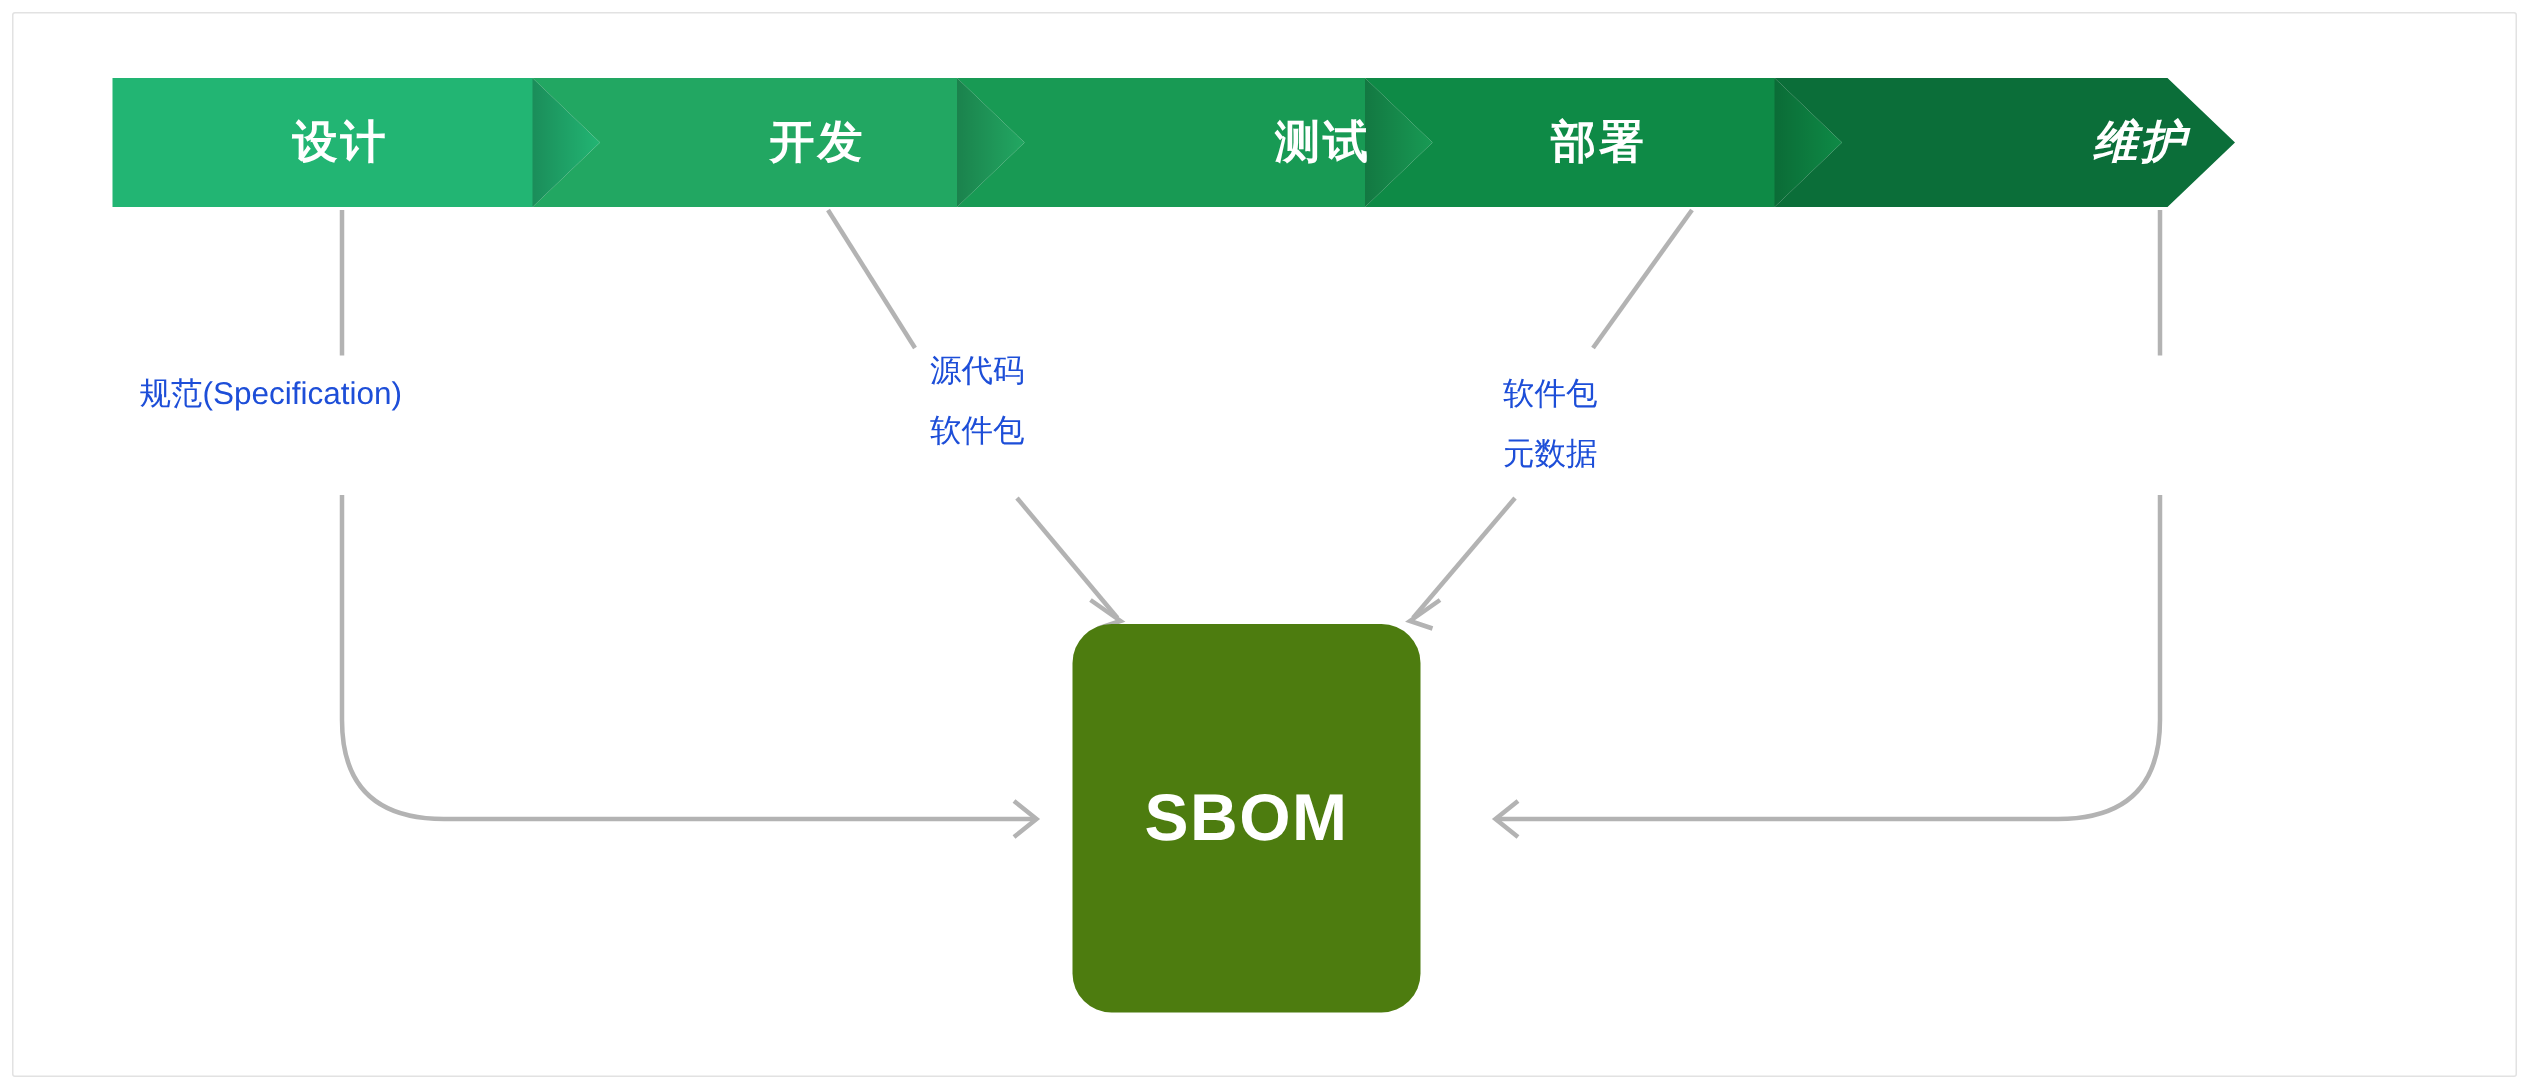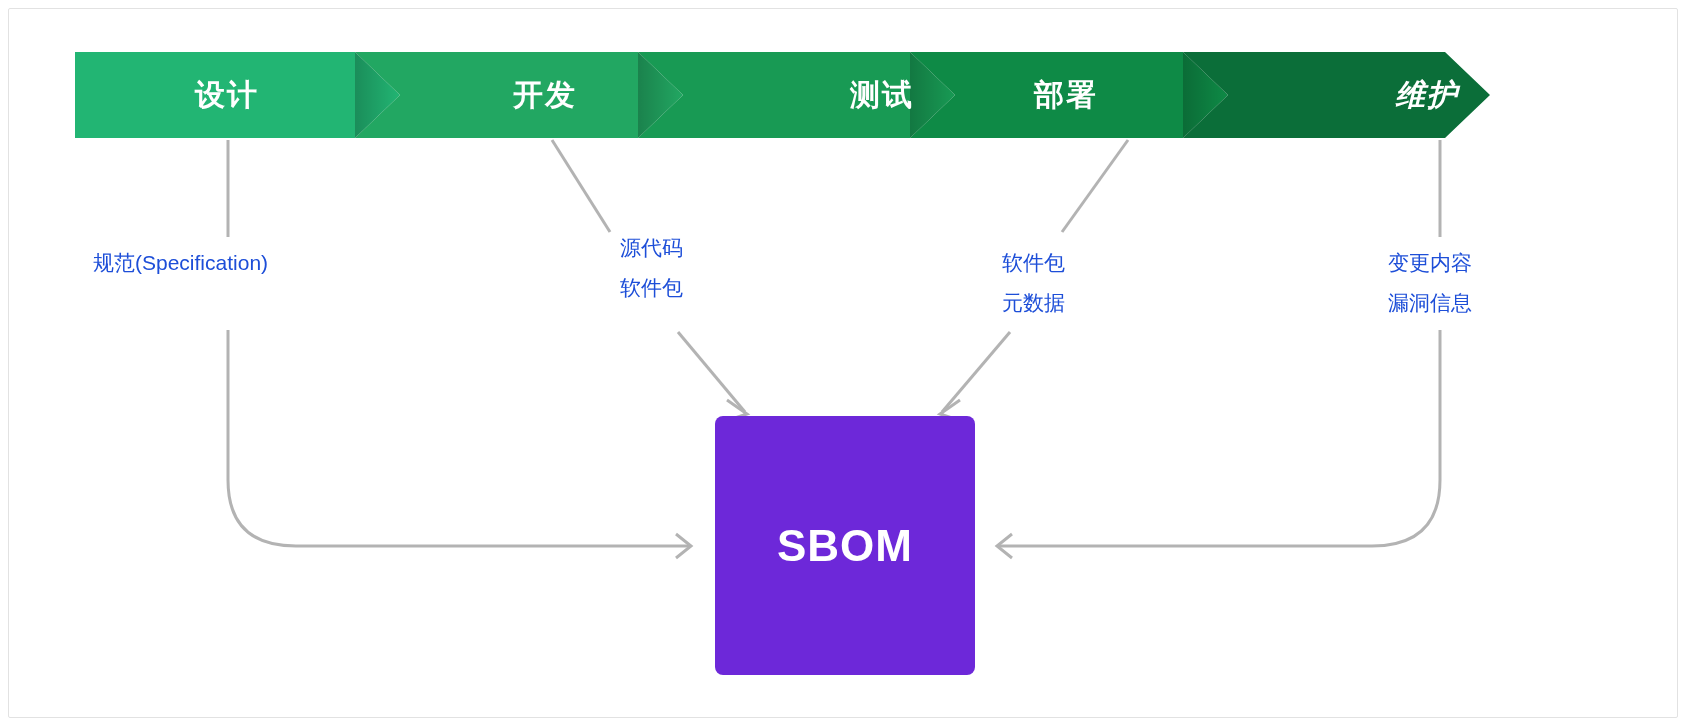--- a/index.html
+++ b/index.html
@@ -68,24 +68,24 @@
     white-space: nowrap;
   }
   .note.align-left  { text-align: left; }
   .note .line { display: block; }
 
   
   #sbom-box {
     position: absolute;
     left: 715px;
     top: 416px;
-    width: 260px;
+    width: 232px;
     height: 259px;
-    background: #6d28d9;
-    border-radius: 8px;
+    background: #4d7c0f;
+    border-radius: 26px;
     display: flex;
     align-items: center;
     justify-content: center;
   }
   #sbom-box .sbom-text {
     color: #ffffff;
     font-size: 44px;
     font-weight: bold;
     letter-spacing: 1px;
   }
@@ -159,22 +159,18 @@
   <div class="note align-left" style="left:598px; top:228px;margin-left:22px;">
     <span class="line">源代码</span>
     <span class="line">软件包</span>
   </div>
 
   <div class="note align-left" style="left:1002px; top:243px;">
     <span class="line">软件包</span>
     <span class="line">元数据</span>
   </div>
 
-  <div class="note align-left" style="left:1388px; top:243px;">
-    <span class="line">变更内容</span>
-    <span class="line">漏洞信息</span>
-  </div>
 
   <div id="sbom-box">
     <span class="sbom-text">SBOM</span>
   </div>
 
 </div>
 
 </body></html>

